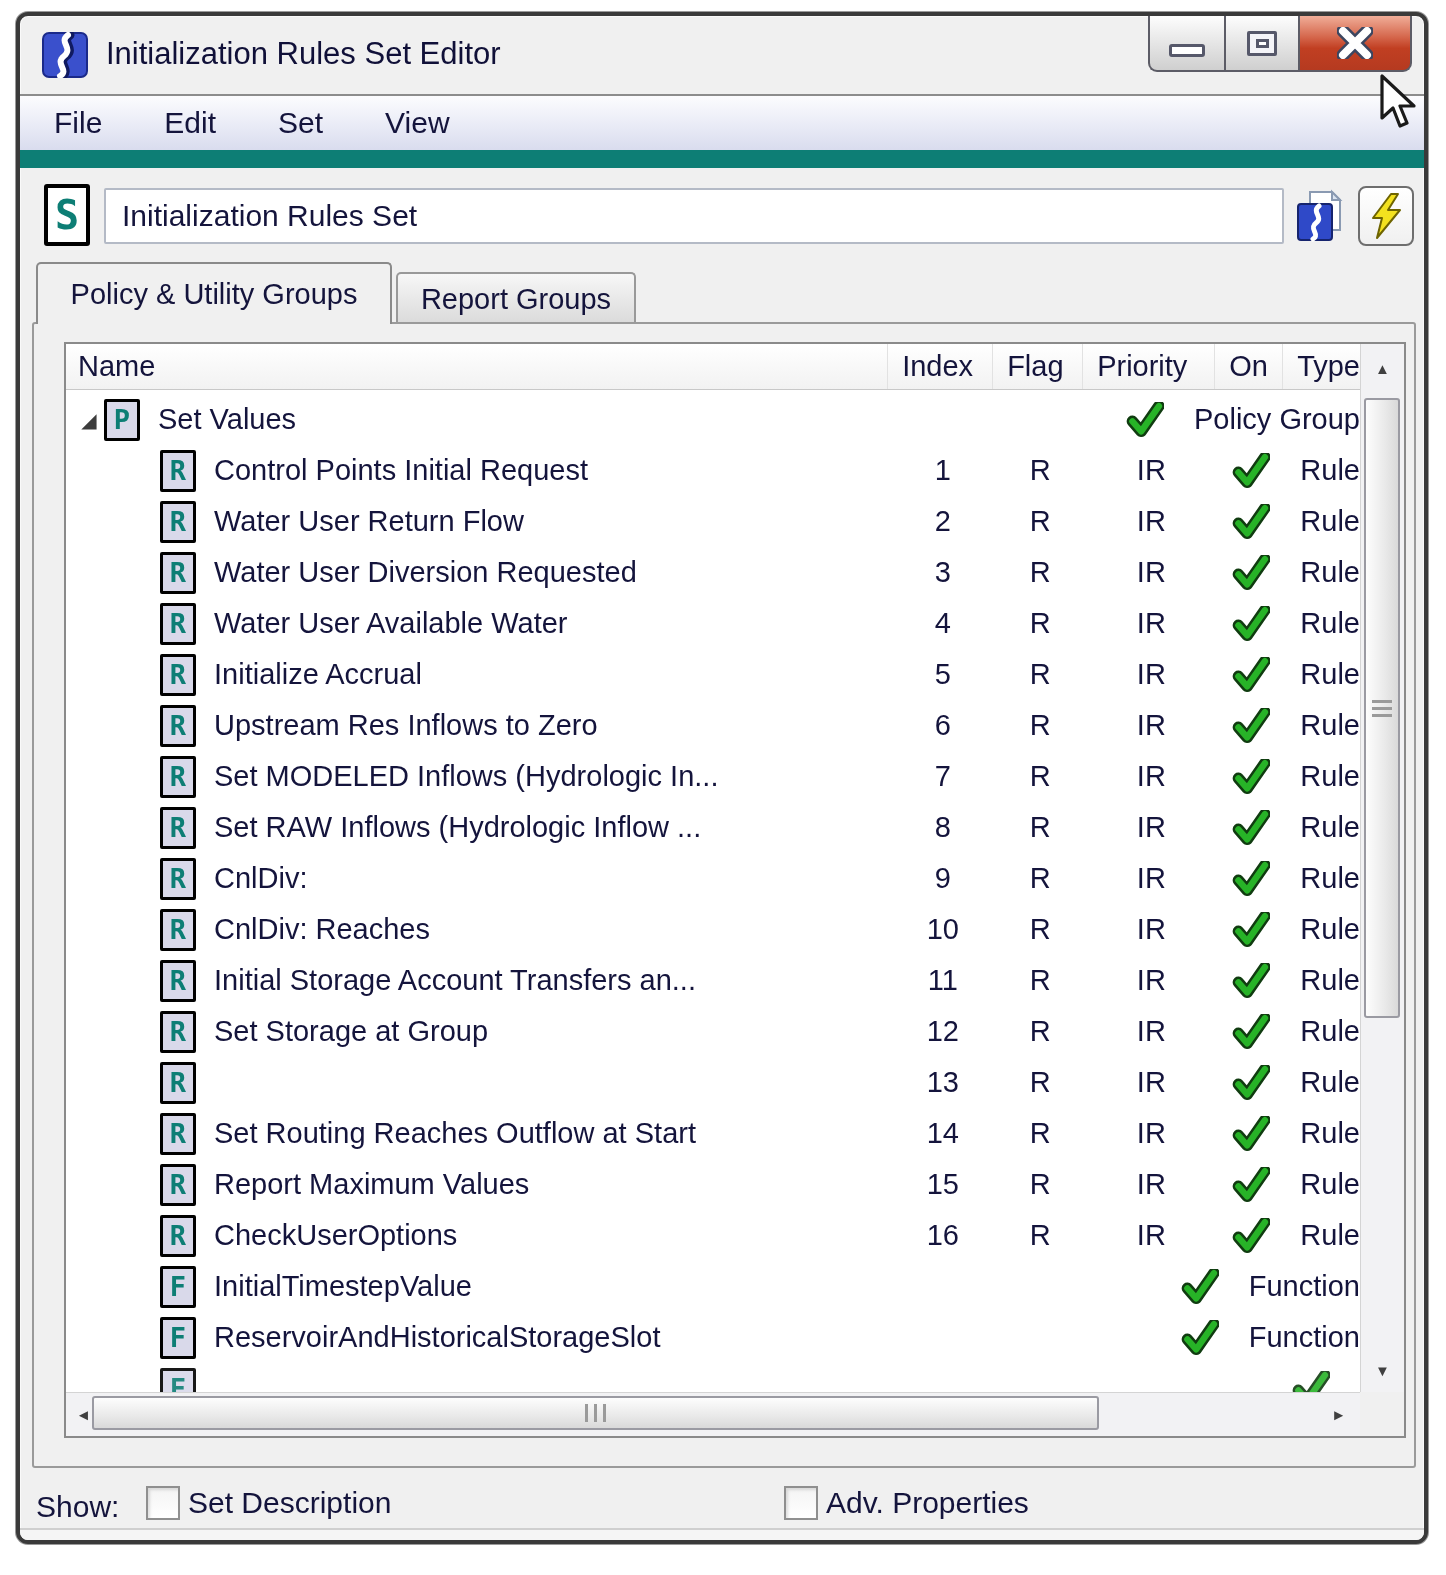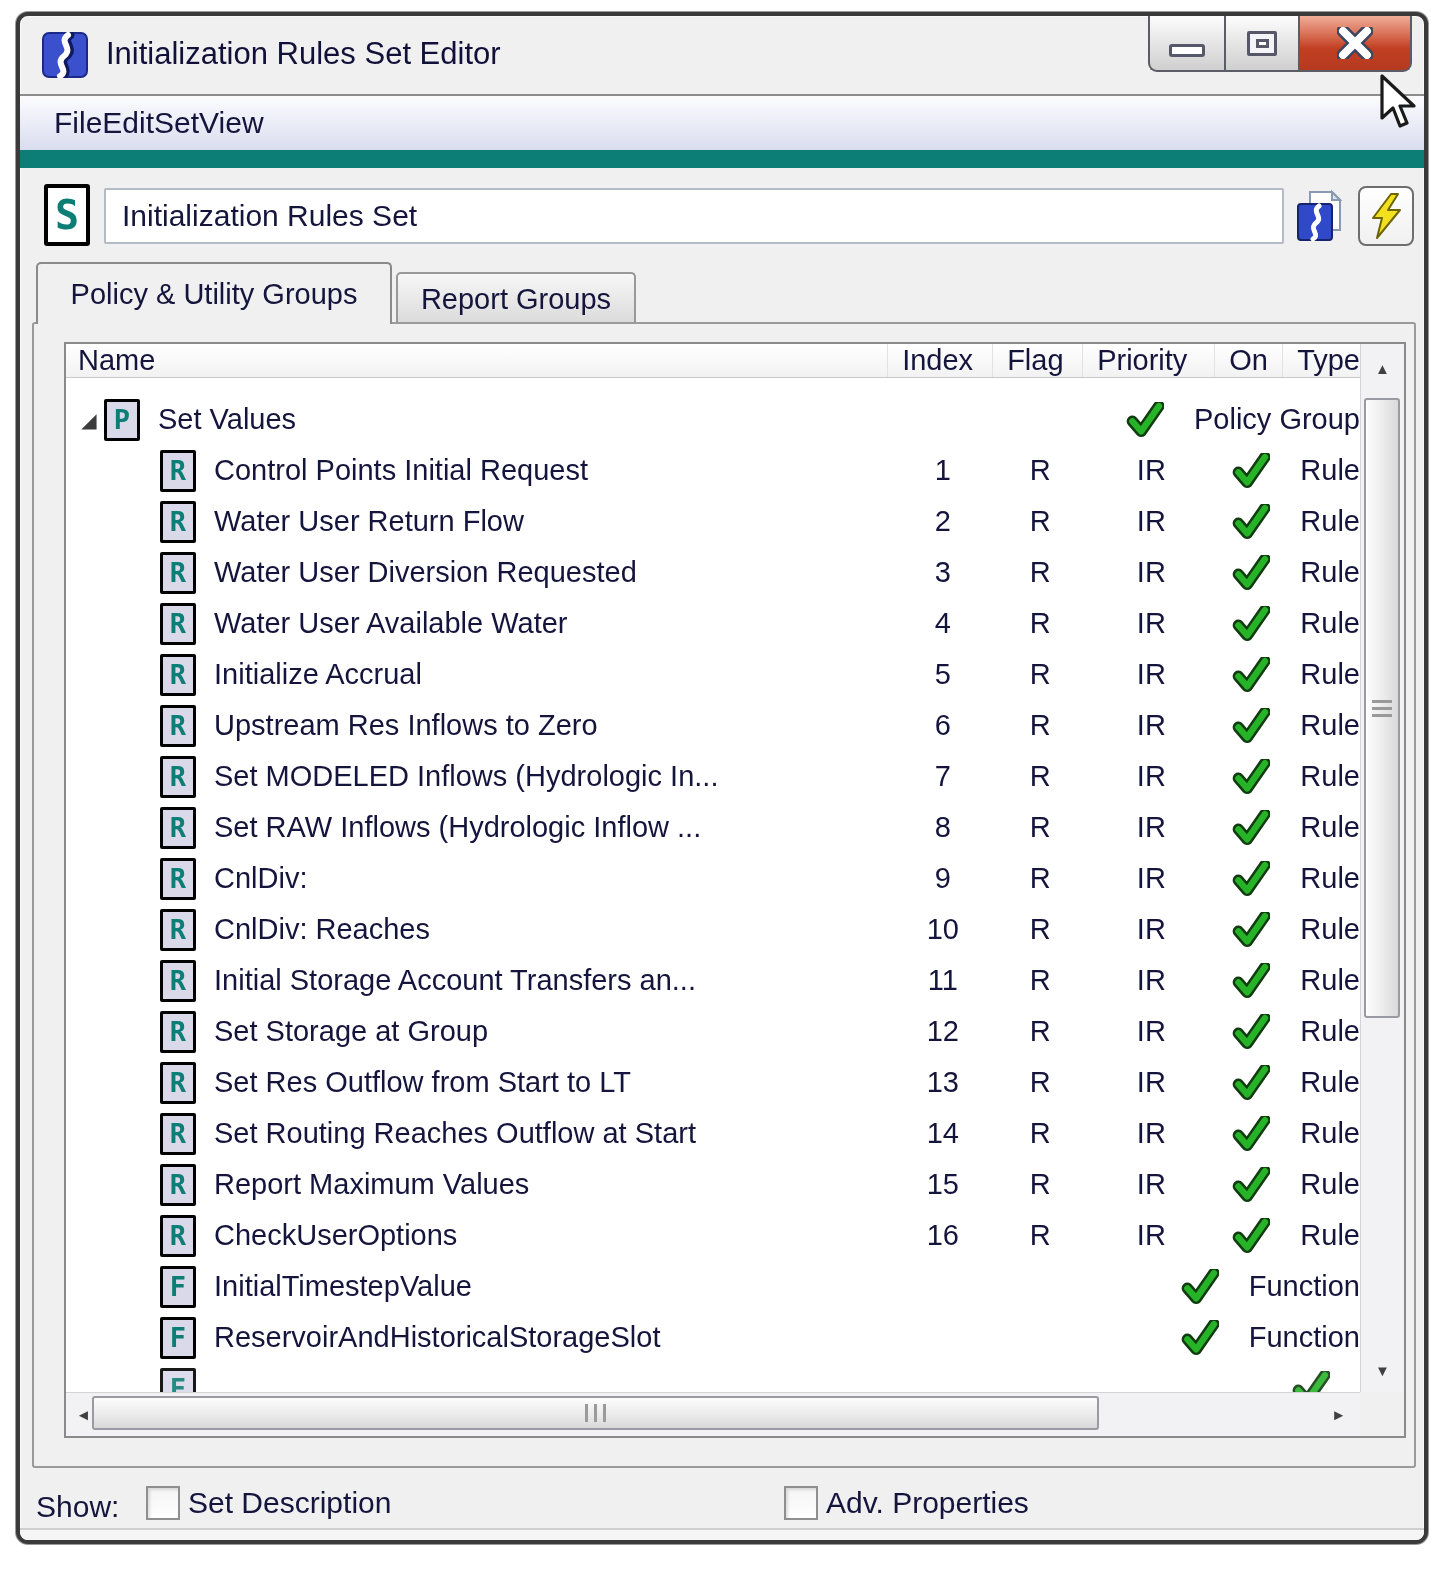--- a/index.html
+++ b/index.html
@@ -21,21 +21,21 @@
   .btn-min { width:76px; background:linear-gradient(#fdfdfd,#e8e8e8 45%,#cfcfcf); border-radius:0 0 0 9px; border-right:none; }
   .btn-max { width:76px; background:linear-gradient(#fdfdfd,#e8e8e8 45%,#cfcfcf); }
   .btn-close { width:112px; background:linear-gradient(#f0ad98,#d4654a 40%,#c13f22 60%,#b53a20); border-radius:0 0 9px 0; border-left:none; }
   .glyph-min { width:36px; height:13px; background:#fff; border:3px solid #56586a; border-radius:3px; margin-top:14px; }
   .glyph-max { width:30px; height:25px; border:3px solid #56586a; background:#f4f4f8; border-radius:2px; display:flex; align-items:center; justify-content:center; }
   .glyph-max .inner { width:13px; height:9px; border:3px solid #56586a; background:#fff; }
 
   
   .menubar { position:absolute; left:0; top:78px; width:100%; height:56px;
     background:linear-gradient(#fcfcfe,#e9ebf6 55%,#d9dcee); border-top:2px solid #8c8c8c;
-    display:flex; align-items:center; padding-left:34px; }
+    display:flex; align-items:center; padding-left:34px; gap:62px; }
   .menu-item { font-size:30px; color:#14143c; cursor:default; }
   .teal-band { position:absolute; left:0; top:134px; width:100%; height:18px; background:#0d7e75; }
 
   
   .s-icon { position:absolute; left:24px; top:168px; width:46px; height:62px; background:#fff;
     border:4px solid #000; border-radius:3px; display:flex; align-items:center; justify-content:center;
     font-family:"DejaVu Sans Mono",monospace; font-weight:bold; font-size:40px; color:#0d7e75; }
   .name-field { position:absolute; left:84px; top:172px; width:1180px; height:56px; background:#fff;
     border:2px solid #b4bac6; border-radius:2px; font-family:"Liberation Sans",sans-serif;
     font-size:30px; color:#14143c; padding:0 16px; outline:none; }
@@ -49,21 +49,21 @@
     border:2px solid #8a8a8a; border-bottom:none; border-radius:5px 5px 0 0; z-index:3; }
   .tab-inactive { left:376px; top:256px; width:240px; height:52px;
     background:linear-gradient(#f7f7f7,#dadada); border:2px solid #999; border-bottom:none;
     border-radius:5px 5px 0 0; z-index:1; }
 
   
   .groupbox { position:absolute; left:12px; top:306px; width:1384px; height:1146px;
     background:#f0f0f0; border:2px solid #9a9a9a; border-radius:3px; z-index:2; }
   .table-frame { position:absolute; left:30px; top:18px; width:1342px; height:1096px;
     background:#ffffff; border:2px solid #8a8a8a; }
-  .thead { position:absolute; left:0; top:0; right:44px; height:34px;
+  .thead { position:absolute; left:0; top:0; right:44px; height:46px;
     background:linear-gradient(#ffffff,#f2f2f2); border-bottom:1px solid #c8c8c8;
     display:grid; grid-template-columns:1fr 105px 90px 132px 68px auto; }
   .thead .hcell { font-size:29px; color:#14143c; display:flex; align-items:center;
     padding-left:14px; border-right:1px solid #e2e2e2; }
   .thead .hcell:first-child { padding-left:12px; }
   .tbody { position:absolute; left:0; top:50px; right:44px; bottom:44px; overflow:hidden; background:#fff; }
   .row { display:grid; grid-template-columns:1fr 105px 90px 132px 68px auto; height:51px; align-items:center; }
   .cell { font-size:29px; color:#14143c; }
   .name-cell { display:flex; align-items:center; padding-left:8px; white-space:nowrap; overflow:hidden; }
   .expander { width:30px; font-size:20px; color:#3c3c3c; text-align:center; flex:0 0 30px; }
@@ -397,21 +397,20 @@
         <path d="M5 15 L12 23 L26 3" fill="none" stroke="#103c10" stroke-width="9" stroke-linecap="round" stroke-linejoin="round"></path>
         <path d="M5 15 L12 23 L26 3" fill="none" stroke="#27b327" stroke-width="5" stroke-linecap="round" stroke-linejoin="round"></path>
       </svg>
     </div>
     <div class="cell c-type">Rule</div>
   </div>
             <div class="row">
     <div class="cell name-cell">
       <span class="indent"></span>
       <span class="type-icon">R</span>
-      <span class="row-label">Set Res Outflow from Start to LT</span>
     </div>
     <div class="cell c-index">13</div>
     <div class="cell c-flag">R</div>
     <div class="cell c-priority">IR</div>
     <div class="cell c-on">
       <svg width="38" height="36" viewBox="0 0 30 28">
         <path d="M5 15 L12 23 L26 3" fill="none" stroke="#103c10" stroke-width="9" stroke-linecap="round" stroke-linejoin="round"></path>
         <path d="M5 15 L12 23 L26 3" fill="none" stroke="#27b327" stroke-width="5" stroke-linecap="round" stroke-linejoin="round"></path>
       </svg>
     </div>

